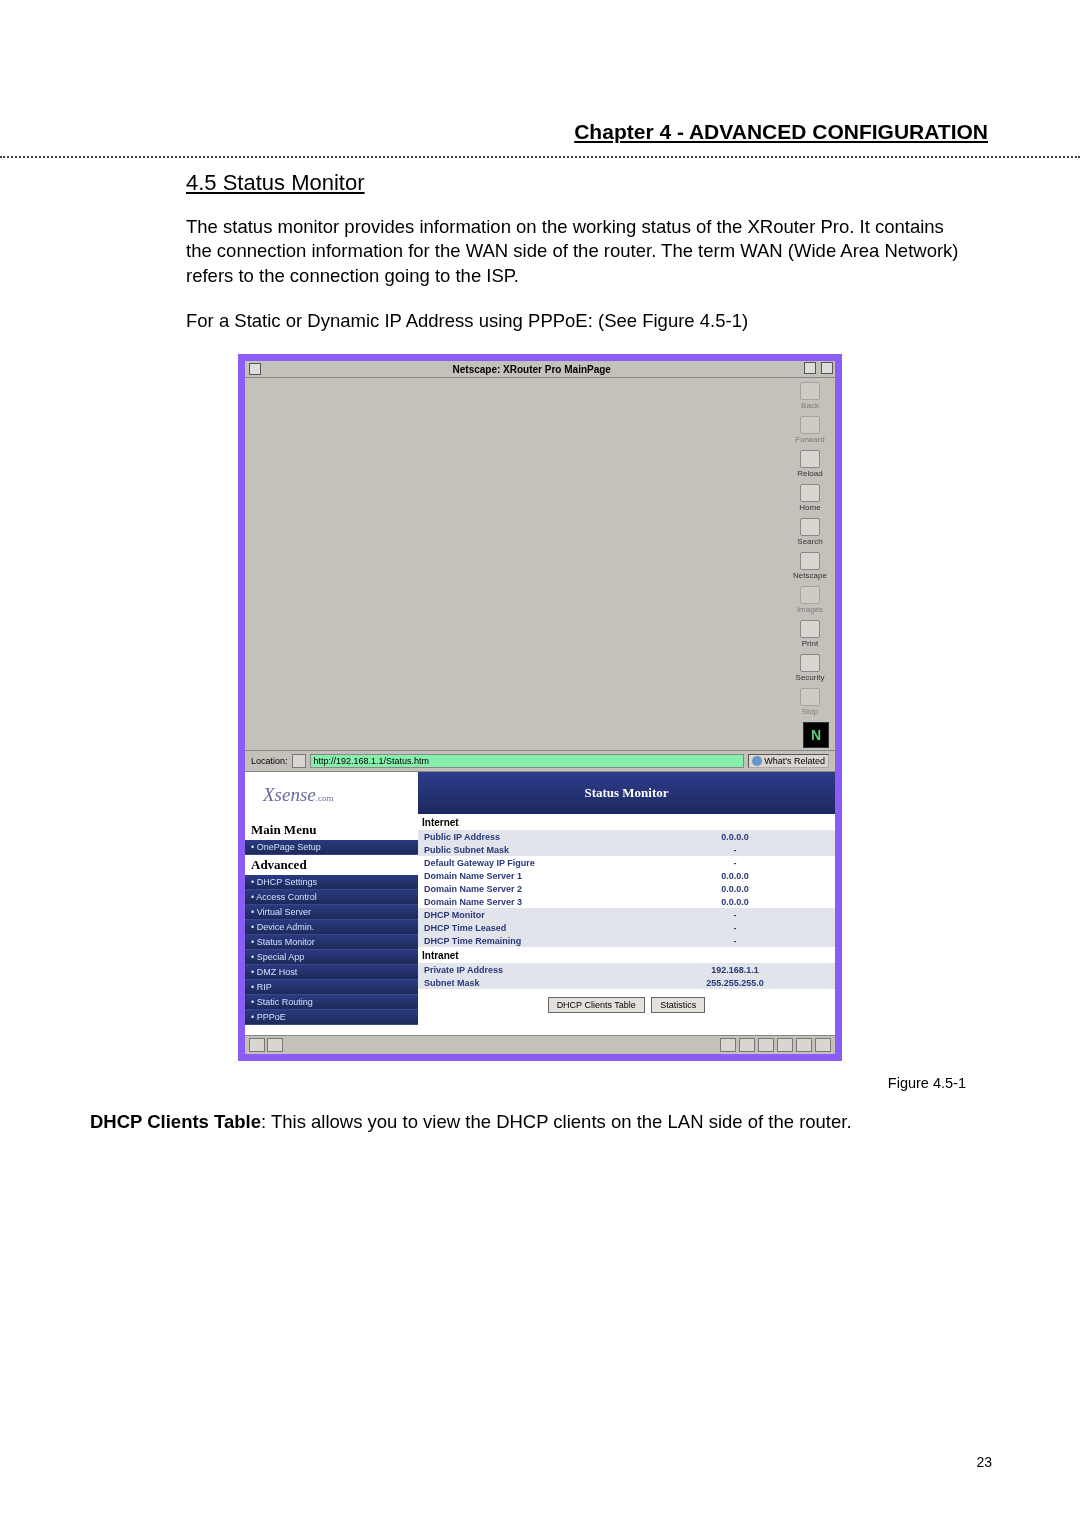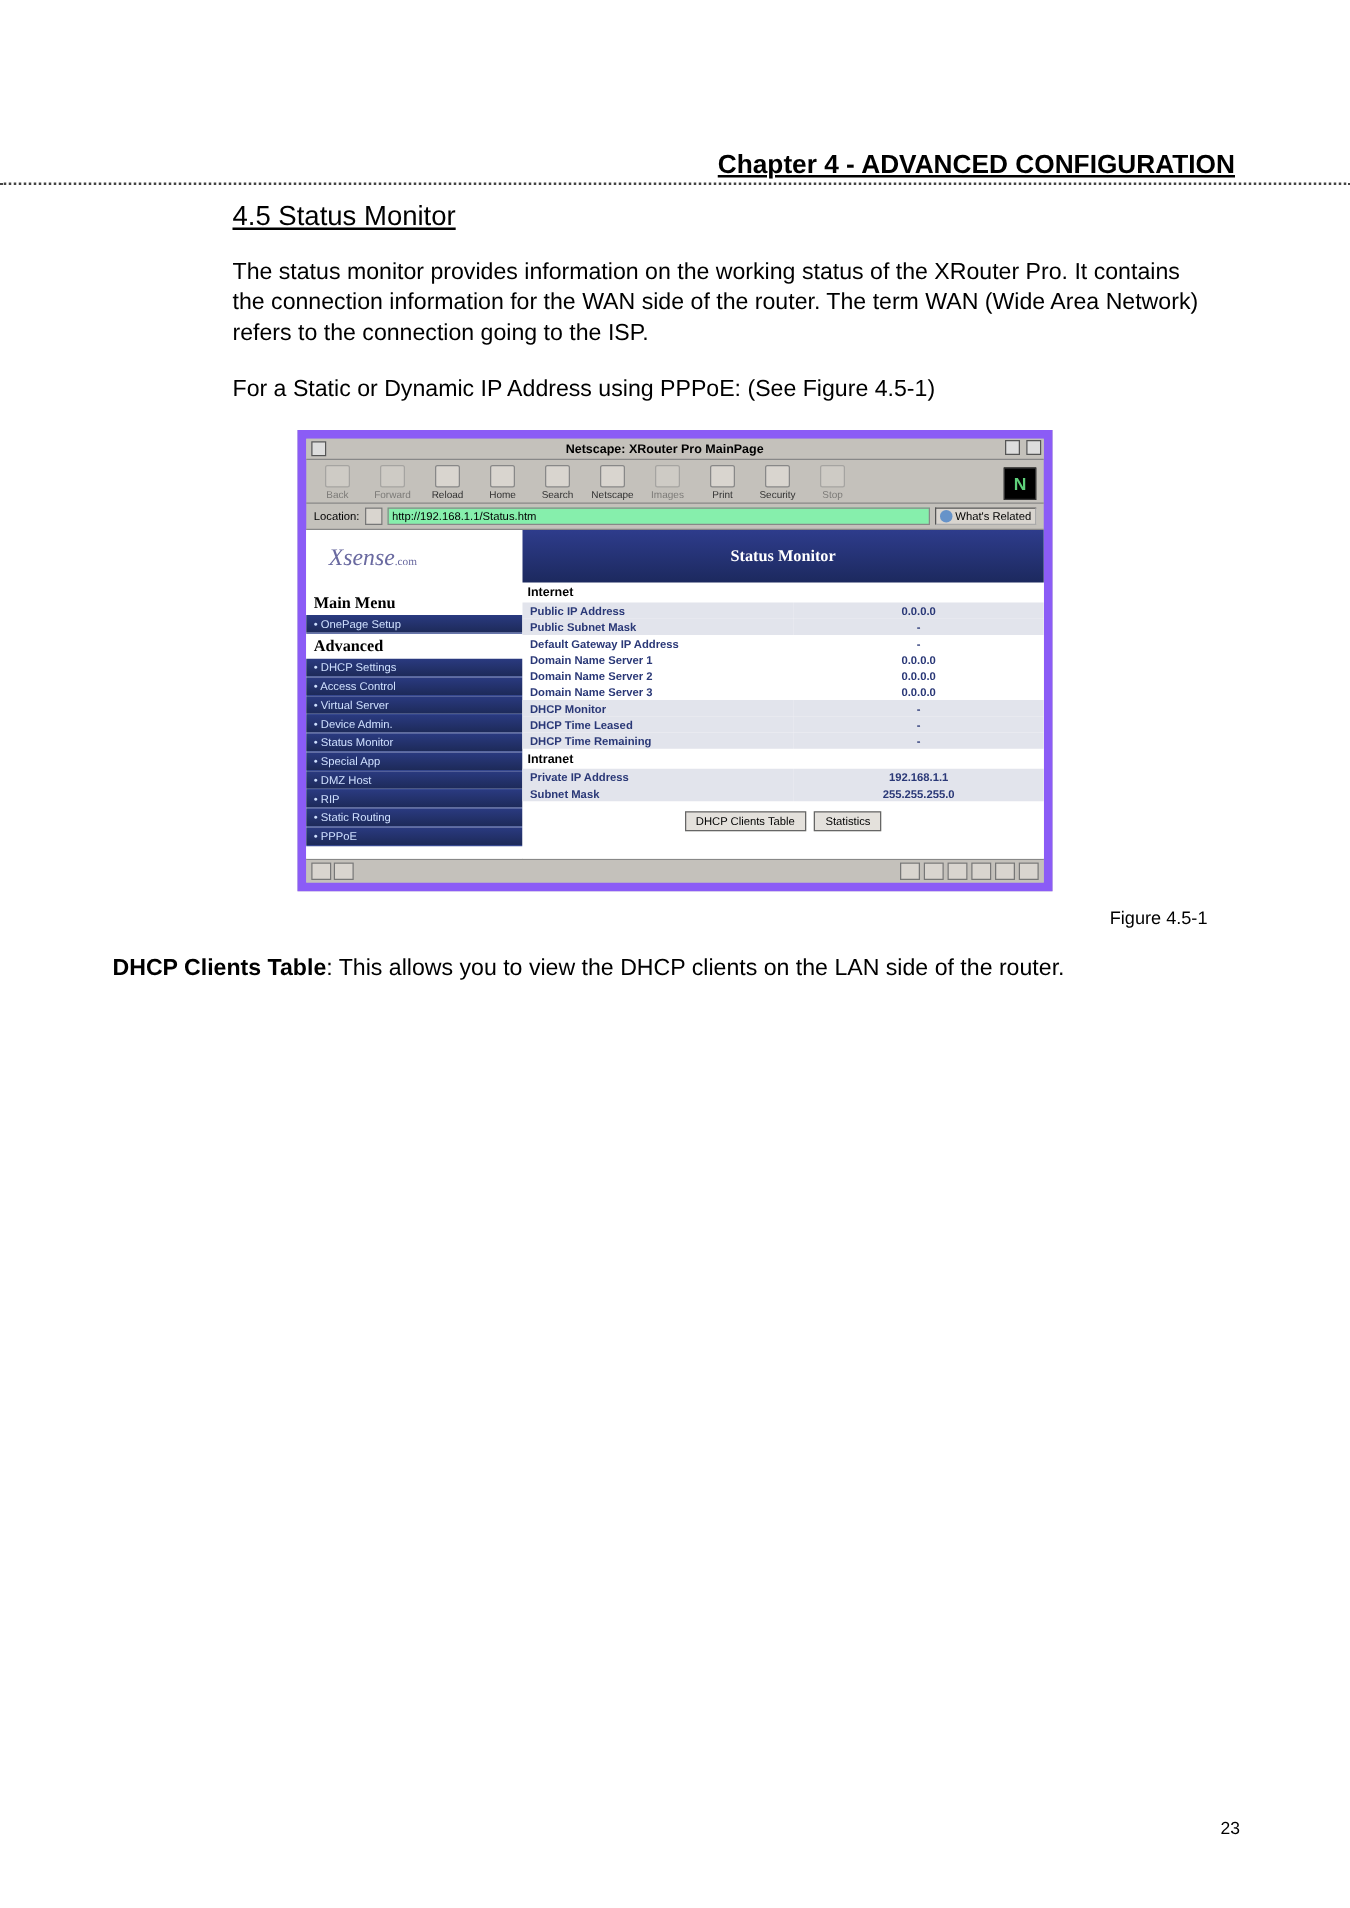--- a/index.html
+++ b/index.html
@@ -12,21 +12,21 @@
     position: relative;
   }
   .page {
     padding: 120px 90px 40px 90px;
   }
   .chapter-header {
     text-align: right;
     font-weight: bold;
     font-size: 21px;
     text-decoration: underline;
-    margin-bottom: 2px;
+    margin-bottom: 12px;
     padding-right: 2px;
   }
   .dotline {
     border-bottom: 2px dotted #444;
     margin: 0 -90px 12px -90px;
   }
   .section-title {
     font-size: 22px;
     text-decoration: underline;
     margin: 10px 0 18px 96px;
@@ -71,20 +71,21 @@
     flex: 1;
     text-align: center;
     font-weight: bold;
   }
   .toolbar {
     display: flex;
     align-items: flex-end;
     gap: 6px;
     padding: 4px 6px 2px 6px;
     border-bottom: 1px solid #888;
+    flex-direction: column;
   }
   .toolbtn {
     display: flex;
     flex-direction: column;
     align-items: center;
     font-size: 8px;
     color: #333;
     width: 38px;
   }
   .toolbtn .ic {
@@ -354,21 +355,21 @@
             <tbody>
                 <tr class="shade">
                   <td class="k">Public IP Address</td>
                   <td class="v">0.0.0.0</td>
                 </tr>
             <tr class="shade">
                   <td class="k">Public Subnet Mask</td>
                   <td class="v">-</td>
                 </tr>
             <tr>
-                  <td class="k">Default Gateway IP Address</td>
+                  <td class="k">Default Gateway IP Figure</td>
                   <td class="v">-</td>
                 </tr>
             <tr>
                   <td class="k">Domain Name Server 1</td>
                   <td class="v">0.0.0.0</td>
                 </tr>
             <tr>
                   <td class="k">Domain Name Server 2</td>
                   <td class="v">0.0.0.0</td>
                 </tr>

